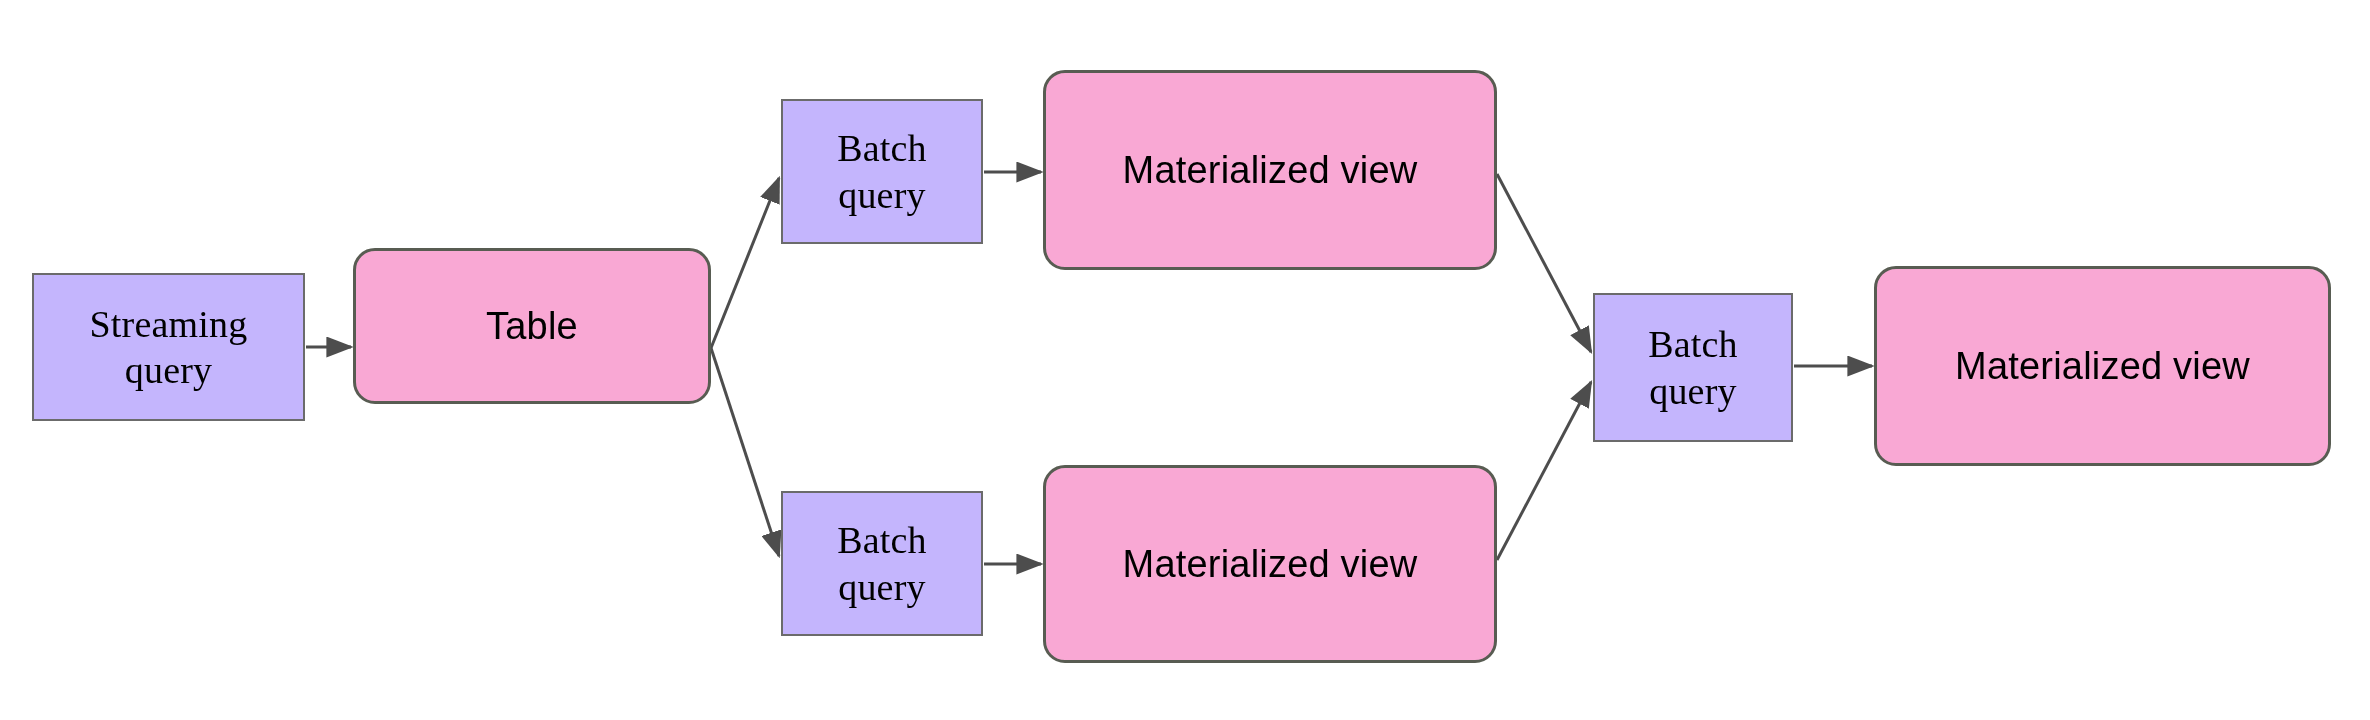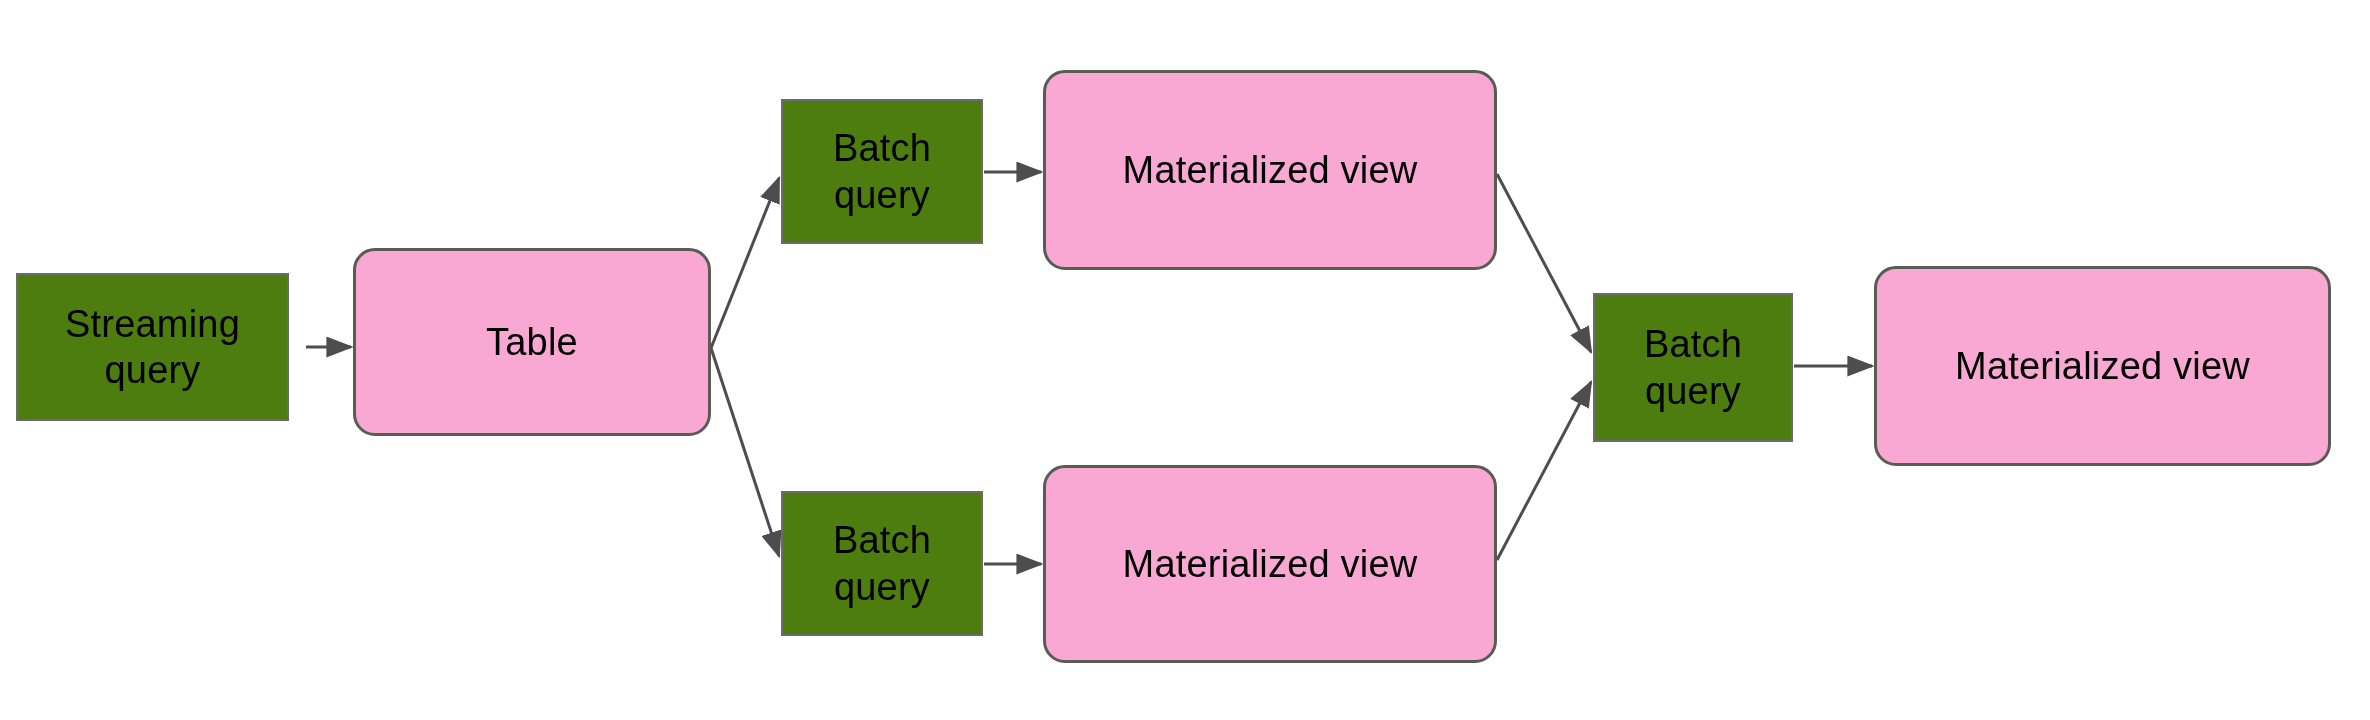--- a/index.html
+++ b/index.html
@@ -24,23 +24,24 @@
     align-items: center;
     justify-content: center;
     text-align: center;
     color: #000000;
     font-size: 38px;
     line-height: 1.22;
     letter-spacing: 0.2px;
     z-index: 2;
   }
   .node.process {
-    background: #4d7c0f;
+    background: #c4b5fd;
     border: 2px solid #6b6b6b;
     border-radius: 0;
+    font-family: Liberation Serif, serif;
   }
   .node.store {
     background: #f9a8d4;
     border: 3px solid #585c52;
     border-radius: 22px;
   }
   .node .label {
     display: block;
     padding: 0 6px;
     white-space: pre-line;
@@ -93,26 +94,26 @@
 
     <g>
       <line x1="1497" y1="560" x2="1591" y2="382" stroke="#4d4d4d" stroke-width="3" marker-end="url(#arrowhead)"></line>
     </g>
 
     <g>
       <line x1="1794" y1="366" x2="1872" y2="366" stroke="#4d4d4d" stroke-width="3" marker-end="url(#arrowhead)"></line>
     </g>
   </svg>
 
-  <div class="node process" style="left:16px; top:273px; width:273px; height:148px;">
+  <div class="node process" style="left:32px; top:273px; width:273px; height:148px;">
     <span class="label">Streaming
 query</span>
   </div>
 
-  <div class="node store" style="left:353px; top:248px; width:358px; height:188px;">
+  <div class="node store" style="left:353px; top:248px; width:358px; height:156px;">
     <span class="label">Table</span>
   </div>
 
   <div class="node process" style="left:781px; top:99px; width:202px; height:145px;">
     <span class="label">Batch
 query</span>
   </div>
 
   <div class="node store" style="left:1043px; top:70px; width:454px; height:200px;">
     <span class="label">Materialized view</span>

